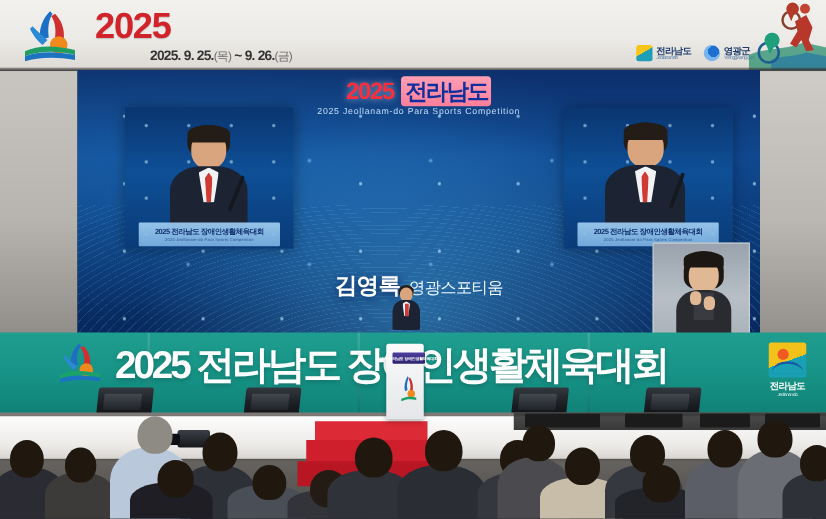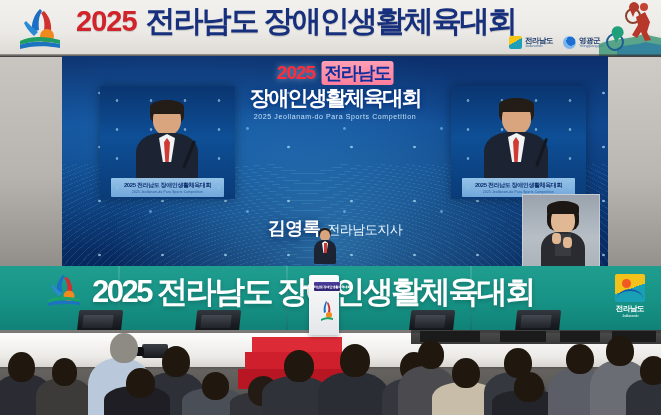--- a/index.html
+++ b/index.html
@@ -180,24 +180,28 @@
       <path d="M26 4 C20 10 17 18 18 27 L25 25 C24 17 25 11 28 6 Z" fill="#1c6fc4"></path>
       <path d="M30 6 C35 11 38 18 37 27 L30 26 C31 18 30 12 27 8 Z" fill="#cf3030"></path>
       <path d="M12 16 C16 20 20 24 24 27 L20 31 C15 27 12 22 10 18 Z" fill="#2a8ad4"></path>
       <circle cx="33" cy="31" r="7" fill="#f08a1e"></circle>
       <path d="M6 36 C16 31 30 31 46 35 L46 39 C30 35 16 36 6 40 Z" fill="#1f9d62"></path>
       <path d="M6 40 C16 36 30 36 46 39 L46 43 C30 40 16 41 6 44 Z" fill="#1c74c0"></path>
     </svg>
 
     <div class="hb-title">
       <span class="hb-year">2025</span>
-      <span class="hb-main">전라남도 장애인생활체육대회</span>
     </div>
 
     <div class="hb-sub">
+      <span class="hb-date">
+        <span>2025. 9. 25.</span><em>(목)</em>
+        <span>~</span>
+        <span>9. 26.</span><em>(금)</em>
+      </span>
     </div>
 
     <div class="hb-logos">
       <span class="logo-chip">
         <span class="logo-mark jn"></span>
         <span class="logo-text">
           <span>전라남도</span>
           <small>Jeollanamdo</small>
         </span>
       </span>
@@ -224,28 +228,27 @@
 
   <div class="led">
     <div class="led-stars"></div>
     <div class="led-glowlines"></div>
 
     <div class="led-title">
       <div class="lt-row1">
         <span class="lt-2025">2025</span>
         <span class="lt-jn">전라남도</span>
       </div>
-      <div class="lt-row2">장애인생활체육대회</div>
       <div class="lt-eng">2025 Jeollanam-do Para Sports Competition</div>
     </div>
 
 
     <div class="led-speaker">
       <span class="ls-name">김영록</span>
-      <span class="ls-role">전라남도지사</span>
+      <span class="ls-role">영광스포티움</span>
     </div>
 
     <div class="vpanel left">
       <div class="vp-stars"></div>
       <div class="person" style="left:30px;top:14px;width:76px;height:80px;">
         <div class="p-hair" style="left:20px;top:0;width:34px;height:26px;"></div>
         <div class="p-head" style="left:23px;top:4px;width:28px;height:31px;"></div>
         <div class="p-hair" style="left:20px;top:0;width:34px;height:14px;border-radius:50% 50% 10% 10%;"></div>
         <div class="p-body" style="left:6px;top:33px;width:62px;height:48px;"></div>
         <div class="p-shirt" style="left:29px;top:34px;width:16px;height:28px;clip-path:polygon(50% 0,100% 14%,76% 100%,24% 100%,0 14%);"></div>

